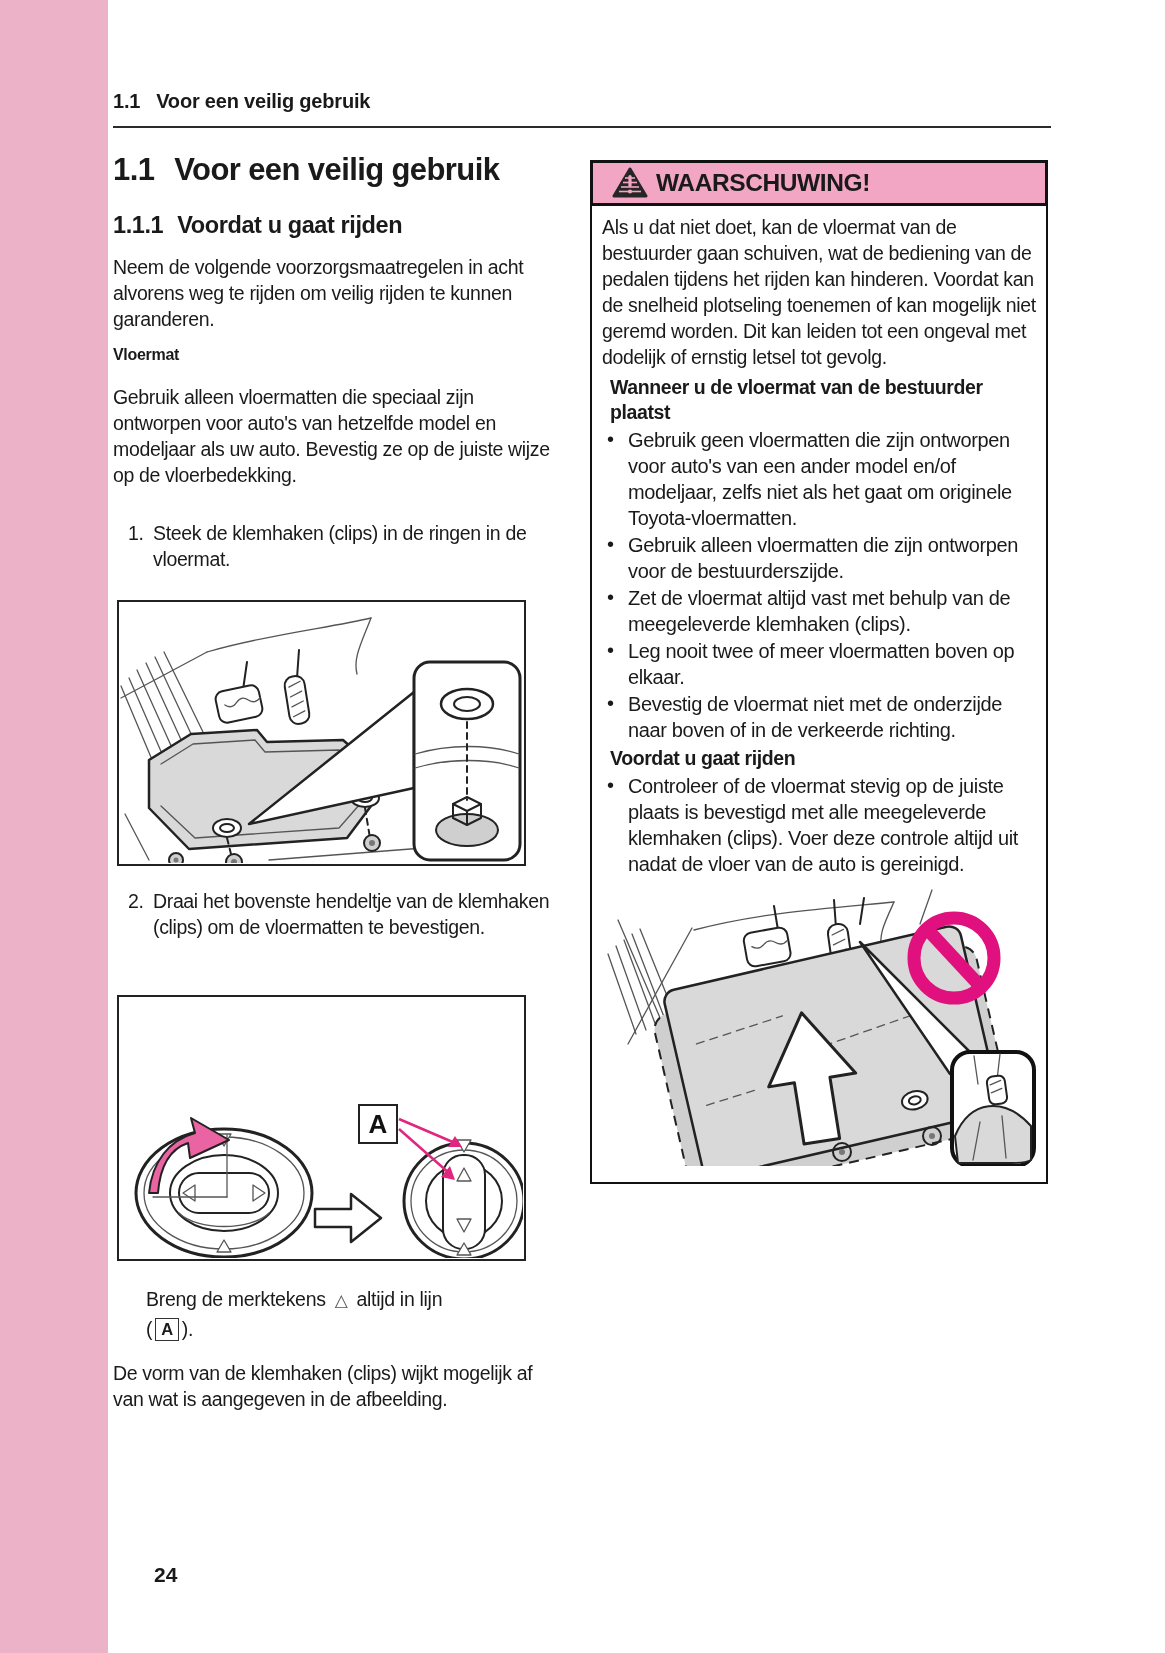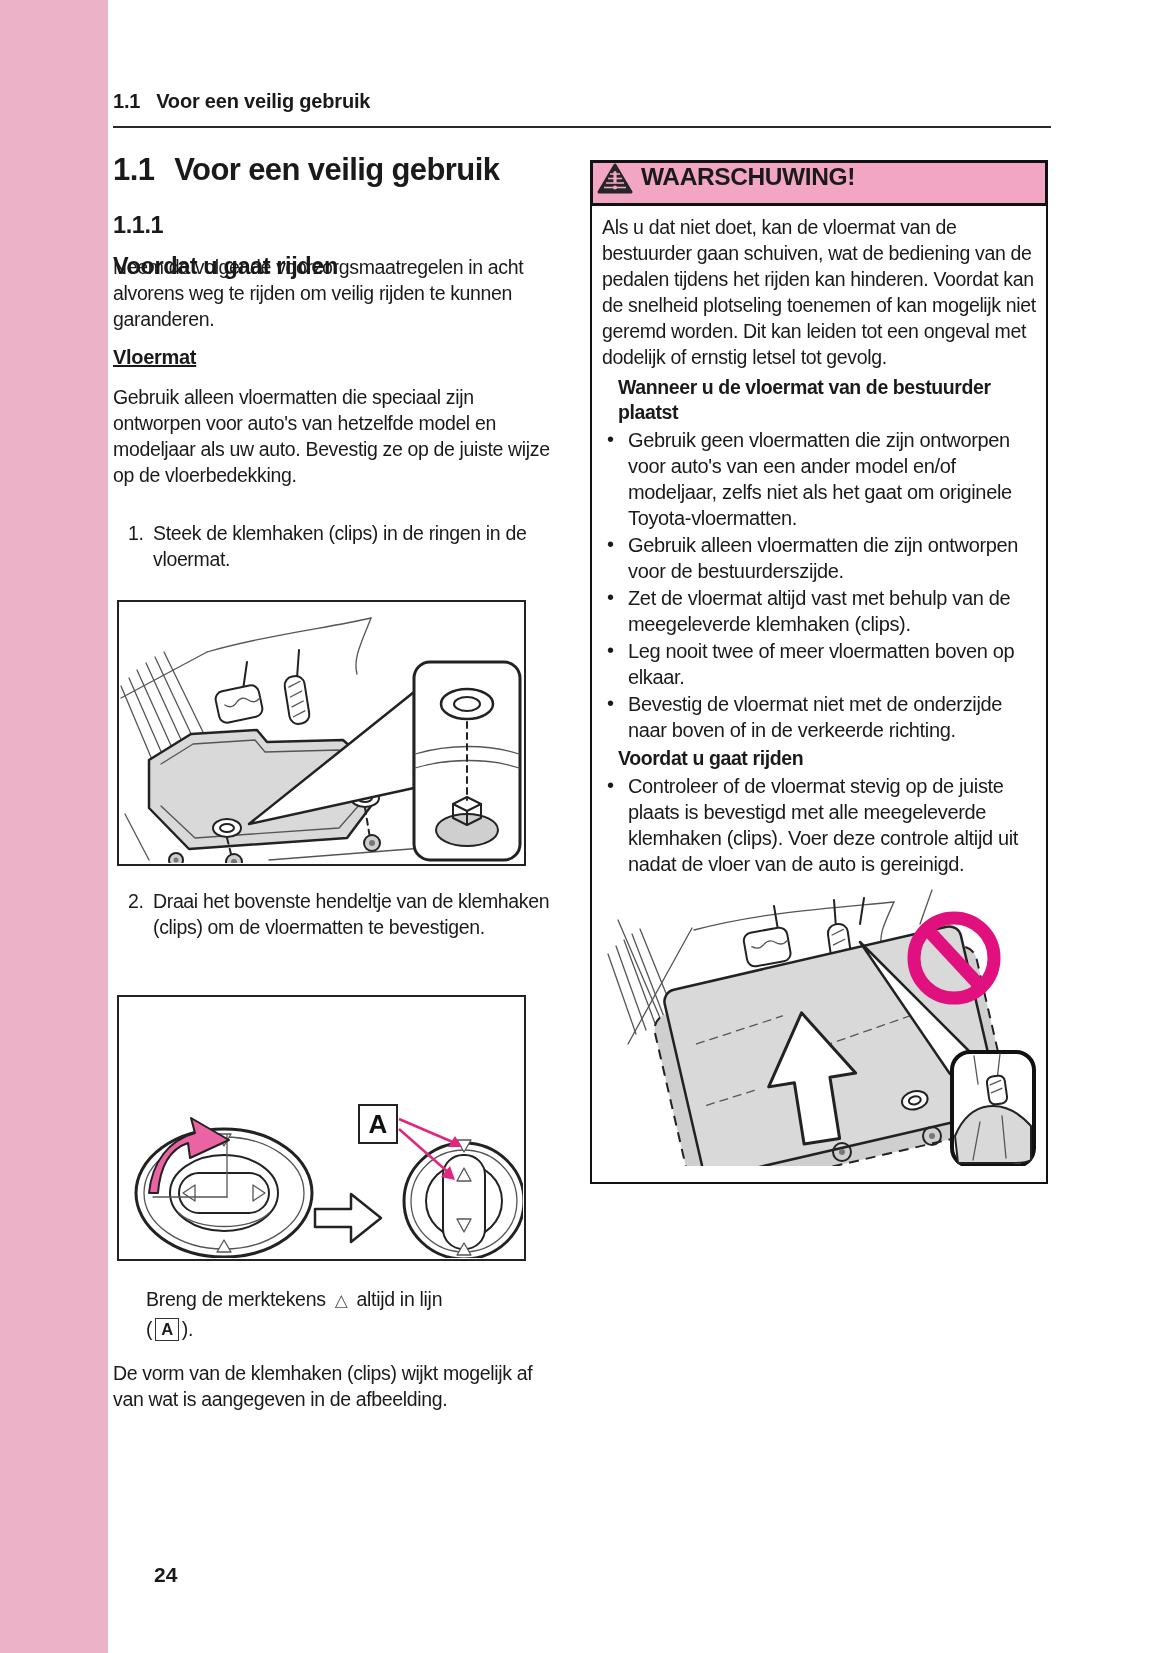--- a/index.html
+++ b/index.html
@@ -6,37 +6,37 @@
   html,body { background:#ffffff; }
   body {
     width:1165px; height:1653px; position:relative; overflow:hidden;
     font-family:"Liberation Sans", sans-serif; color:#1a1a1a;
   }
   .abs { position:absolute; }
   .sidebar { position:absolute; left:0; top:0; width:108px; height:1653px; background:var(--sidebar_pink,#ecb2c8); }
   .h-run { font-size:20px; font-weight:bold; display:flex; gap:16px; letter-spacing:-0.2px; }
   .rule { height:2px; background:#2a2a2a; }
   .h1 { font-size:31px; font-weight:bold; display:flex; gap:20px; letter-spacing:-0.6px; }
-  .h2 { font-size:23.5px; font-weight:bold; display:flex; gap:14px; letter-spacing:-0.4px;flex-direction:column; }
-  .h3 { font-size:20px; font-weight:bold; letter-spacing:-0.3px;text-decoration:underline; }
+  .h2 { font-size:23.5px; font-weight:bold; display:flex; gap:14px; letter-spacing:-0.4px; }
+  .h3 { font-size:16px; font-weight:bold; letter-spacing:-0.3px; }
   .body-text { font-size:19.5px; line-height:26px; letter-spacing:-0.35px; }
   .step { display:flex; margin-left:15px; }
   .step-num { width:25px; flex:none; }
   .figure { border:2.5px solid #222; background:#fff; }
   .caption { font-size:19.5px; line-height:28px; letter-spacing:-0.3px; }
   .tri { color:#555; font-size:17px; margin:0 9px; }
   .a-box { display:inline-block; border:1.6px solid #333; padding:0 5px; font-weight:bold; font-size:16.5px; line-height:21px; vertical-align:1px; margin:0 3px; }
   .pagenum { font-size:21px; font-weight:bold;margin-left:41px; }
 
   .warning { left:590px; top:160px; width:458px; }
-  .warning-header { display:flex; gap:8px; background:var(--warning_header_pink,#f2a6c3); border:3px solid #111; height:46px; padding:0 4px; }
+  .warning-header { display:flex; align-items:center; gap:8px; background:var(--warning_header_pink,#f2a6c3); border:3px solid #111; height:46px; padding:0 19px; }
   .warning-title { font-size:24.5px; font-weight:bold; letter-spacing:-0.4px; }
   .warning-body { border:2px solid #111; border-top:none; padding:8px 10px 12px 10px; }
   .warning-body .body-text { margin-bottom:5px; }
-  .sub { font-size:19.5px; font-weight:bold; line-height:25px; margin:3px 0 2px 16px; letter-spacing:-0.4px; }
+  .sub { font-size:19.5px; font-weight:bold; line-height:25px; margin:3px 0 2px 8px; letter-spacing:-0.4px; }
   ul.wlist { list-style:none; }
   ul.wlist li { position:relative; padding-left:26px; margin:1px 0; font-size:20px; line-height:26px; letter-spacing:-0.35px; }
   ul.wlist li::before { content:"\2022"; position:absolute; left:5px; top:-1px; }
 
   
   .ln   { fill:none; stroke:#222; stroke-width:2; stroke-linecap:round; stroke-linejoin:round; }
   .ln25 { fill:none; stroke:#222; stroke-width:2.5; stroke-linecap:round; stroke-linejoin:round; }
   .ln3  { fill:none; stroke:#222; stroke-width:3; stroke-linecap:round; stroke-linejoin:round; }
   .thin { fill:none; stroke:#555; stroke-width:1.3; stroke-linecap:round; stroke-linejoin:round; }
   .whitefill { fill:#ffffff; }

